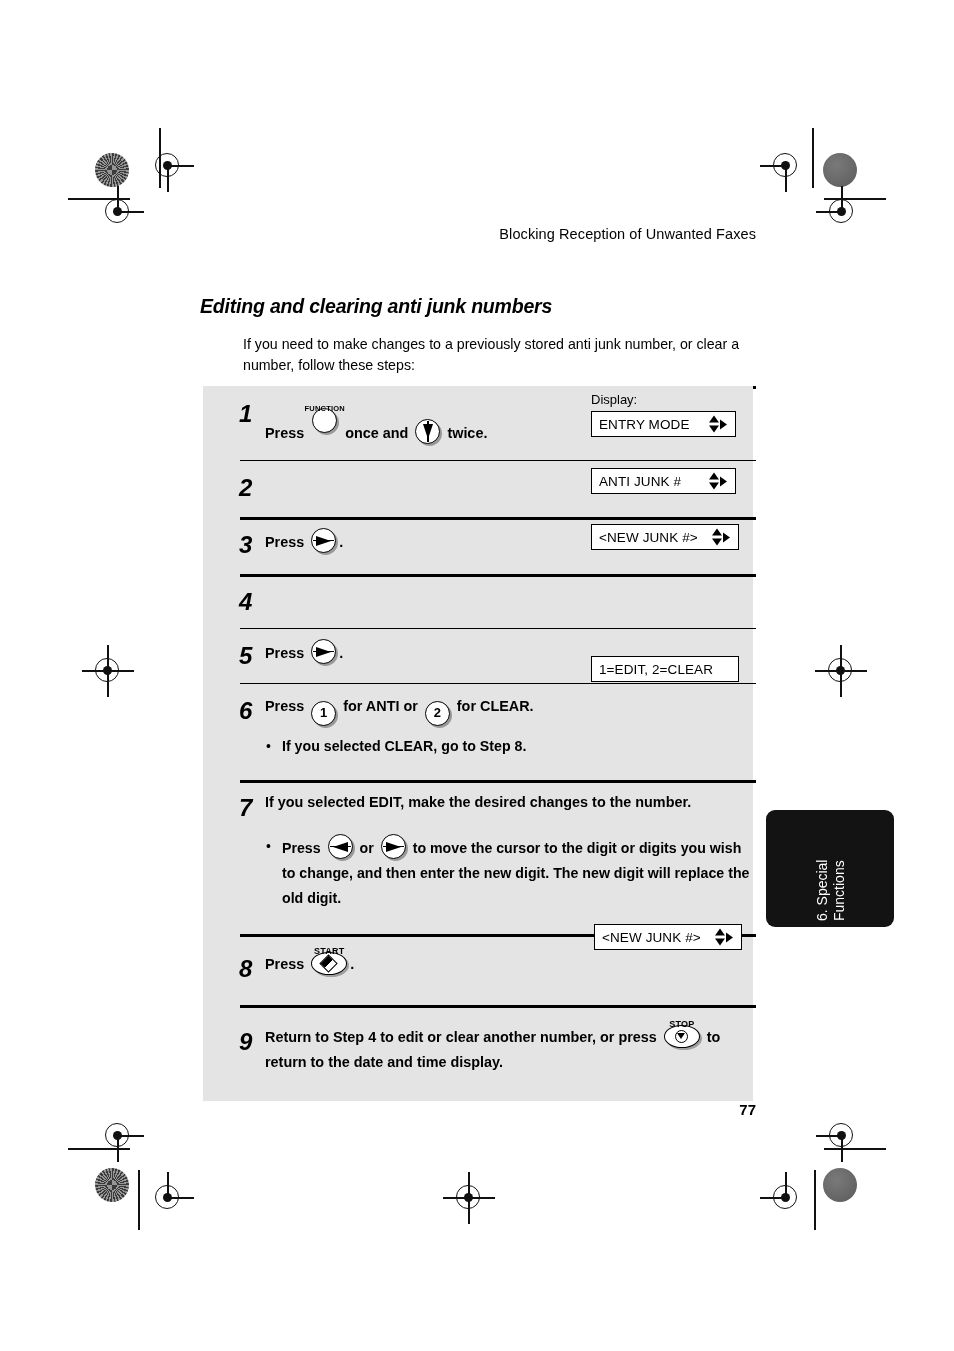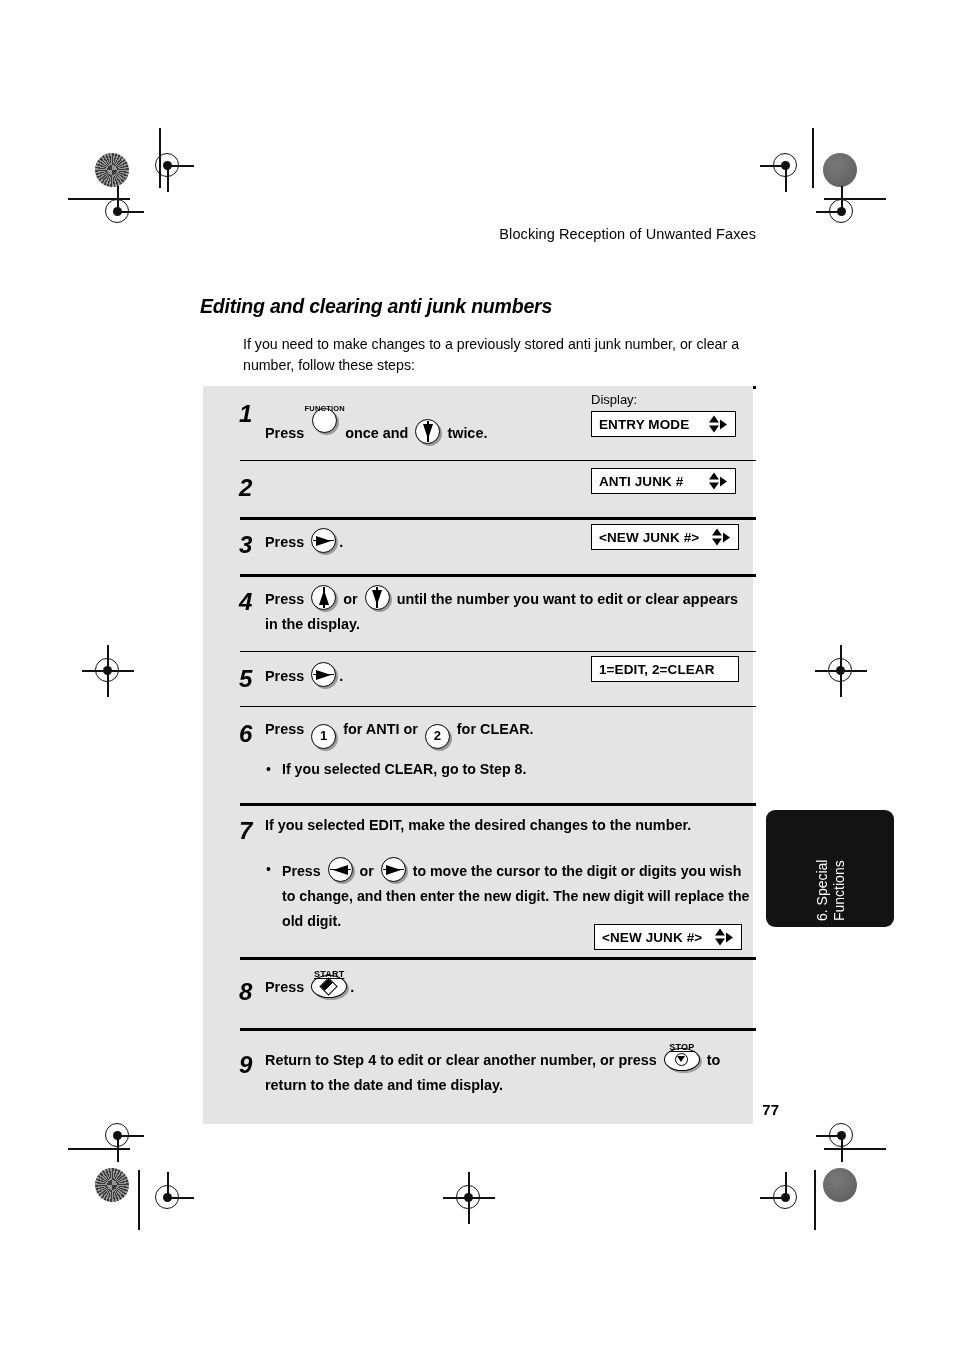--- a/index.html
+++ b/index.html
@@ -240,21 +240,21 @@
   .key-label {
     position: absolute;
     left: 50%;
     transform: translateX(-50%);
     top: -13px;
     font-size: 7.5px;
     font-weight: bold;
     letter-spacing: .2px;
     white-space: nowrap;
   }
-  .key-label.big { font-size: 9px; top: -14px; text-decoration: underline; }
+  .key-label.big { font-size: 9px; top: -14px; }
 
   .key-digit {
     width: 25px; height: 25px;
     border-radius: 50%;
     border: 1.6px solid #000;
     background: #fff;
     box-sizing: border-box;
     box-shadow: 2px 2px 0 rgba(0,0,0,.33);
     margin: 0 3px;
     font-size: 13px;
@@ -311,21 +311,21 @@
   .display-box {
     position: absolute;
     border: 1.8px solid #000;
     background: #fff;
     height: 26px;
     display: flex;
     align-items: center;
     box-sizing: border-box;
     padding-left: 7px;
     font-size: 13.5px;
-    font-weight: bold;
+    font-weight: normal;
     letter-spacing: .1px;
   }
   .display-arrows {
     position: absolute;
     right: 8px;
     top: 50%;
     transform: translateY(-50%);
     display: flex;
     align-items: center;
     gap: 1px;
@@ -377,21 +377,20 @@
     width: 104px;
   }
 
   .page-number {
     position: absolute;
     left: 0; top: 1101px;
     width: 756px;
     text-align: right;
     font-size: 15px;
     font-weight: bold;
-    padding-left: 23px;
   }
 </style>
 </head>
 <body>
 
 <div class="cropline" style="left:159px; top:128px; width:1.5px; height:60px;"></div>
 <div class="regmark half-h-right half-v-bot" style="left:142px; top:140px;">
   <div class="hline"></div>
     <div class="vline"></div>
     <div class="ring"></div>
@@ -517,31 +516,20 @@
         <span class="key key-round">
           <span class="bar-h"></span><span class="tri tri-right"></span>
         </span><span>.</span>
       </div>
     </div>
   </div>
 
   <div class="step sep-thick sep" style="margin-top:17px;">
     <div class="step-body">
       <div class="step-num">4</div>
-      <div class="step-text">
-        <span>Press</span>
-        <span class="key key-round">
-          <span class="bar-v"></span><span class="tri tri-up"></span>
-        </span>
-        <span>or</span>
-        <span class="key key-round">
-          <span class="bar-v"></span><span class="tri tri-down"></span>
-        </span>
-        <span>until the number you want to edit or clear appears in the display.</span>
-      </div>
     </div>
   </div>
 
   <div class="step sep" style="margin-top:14px;">
     <div class="step-body">
       <div class="step-num">5</div>
       <div class="step-text">
         <span>Press</span>
         <span class="key key-round">
           <span class="bar-h"></span><span class="tri tri-right"></span>

